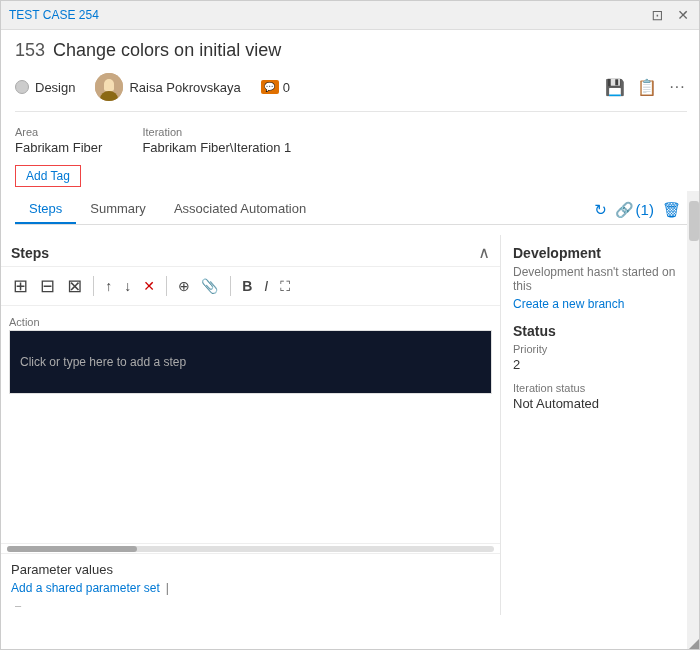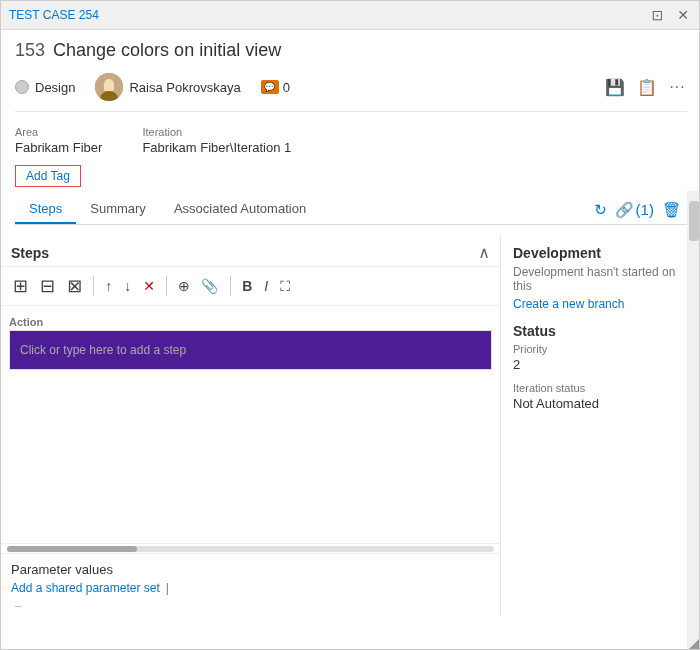--- a/index.html
+++ b/index.html
@@ -46,22 +46,22 @@
     .steps-panel { flex: 1; border-right: 1px solid #e5e5e5; display: flex; flex-direction: column; overflow: hidden; }
     .steps-header { display: flex; align-items: center; justify-content: space-between; padding: 8px 10px 4px; border-bottom: 1px solid #eee; }
     .steps-title { font-size: 14px; font-weight: 600; }
     .steps-collapse { background: none; border: none; cursor: pointer; font-size: 16px; color: #666; }
 
     .toolbar { display: flex; align-items: center; padding: 6px 8px; gap: 4px; border-bottom: 1px solid #eee; }
     .toolbar-btn { background: none; border: none; cursor: pointer; padding: 2px 4px; font-size: 14px; color: #444; display: flex; align-items: center; }
     .toolbar-sep { width: 1px; height: 20px; background: #ccc; margin: 0 3px; }
 
     .steps-content { flex: 1; overflow-y: auto; padding: 6px 8px; }
-    .step-column-header { font-size: 11px; color: #767676; padding: 4px 0 2px; font-weight: bold; }
-    .step-input-area { background: #4c1d95; border: 1px solid #e0e0e0; min-height: 36px; padding: 12px 10px; color: #aaa; font-size: 12px; cursor: text; }
+    .step-column-header { font-size: 11px; color: #767676; padding: 4px 0 2px; }
+    .step-input-area { background: #0f172a; border: 1px solid #e0e0e0; min-height: 36px; padding: 24px 10px; color: #aaa; font-size: 12px; cursor: text; }
 
     .scrollbar-area { height: 10px; border-top: 1px solid #eee; padding: 2px 6px; }
     .scrollbar-track { background: #e0e0e0; height: 6px; border-radius: 3px; position: relative; }
     .scrollbar-thumb { background: #a8a8a8; height: 6px; width: 130px; border-radius: 3px; position: absolute; left: 0; }
 
     .param-section { padding: 8px 10px 0; border-top: 1px solid #eee; }
     .param-title { font-size: 13px; font-weight: 400; margin-bottom: 4px; }
     .param-links { display: flex; gap: 0; font-size: 12px; }
     .param-link { color: #0078d4; cursor: pointer; text-decoration: none; }
     .param-sep { color: #767676; margin: 0 6px; }

